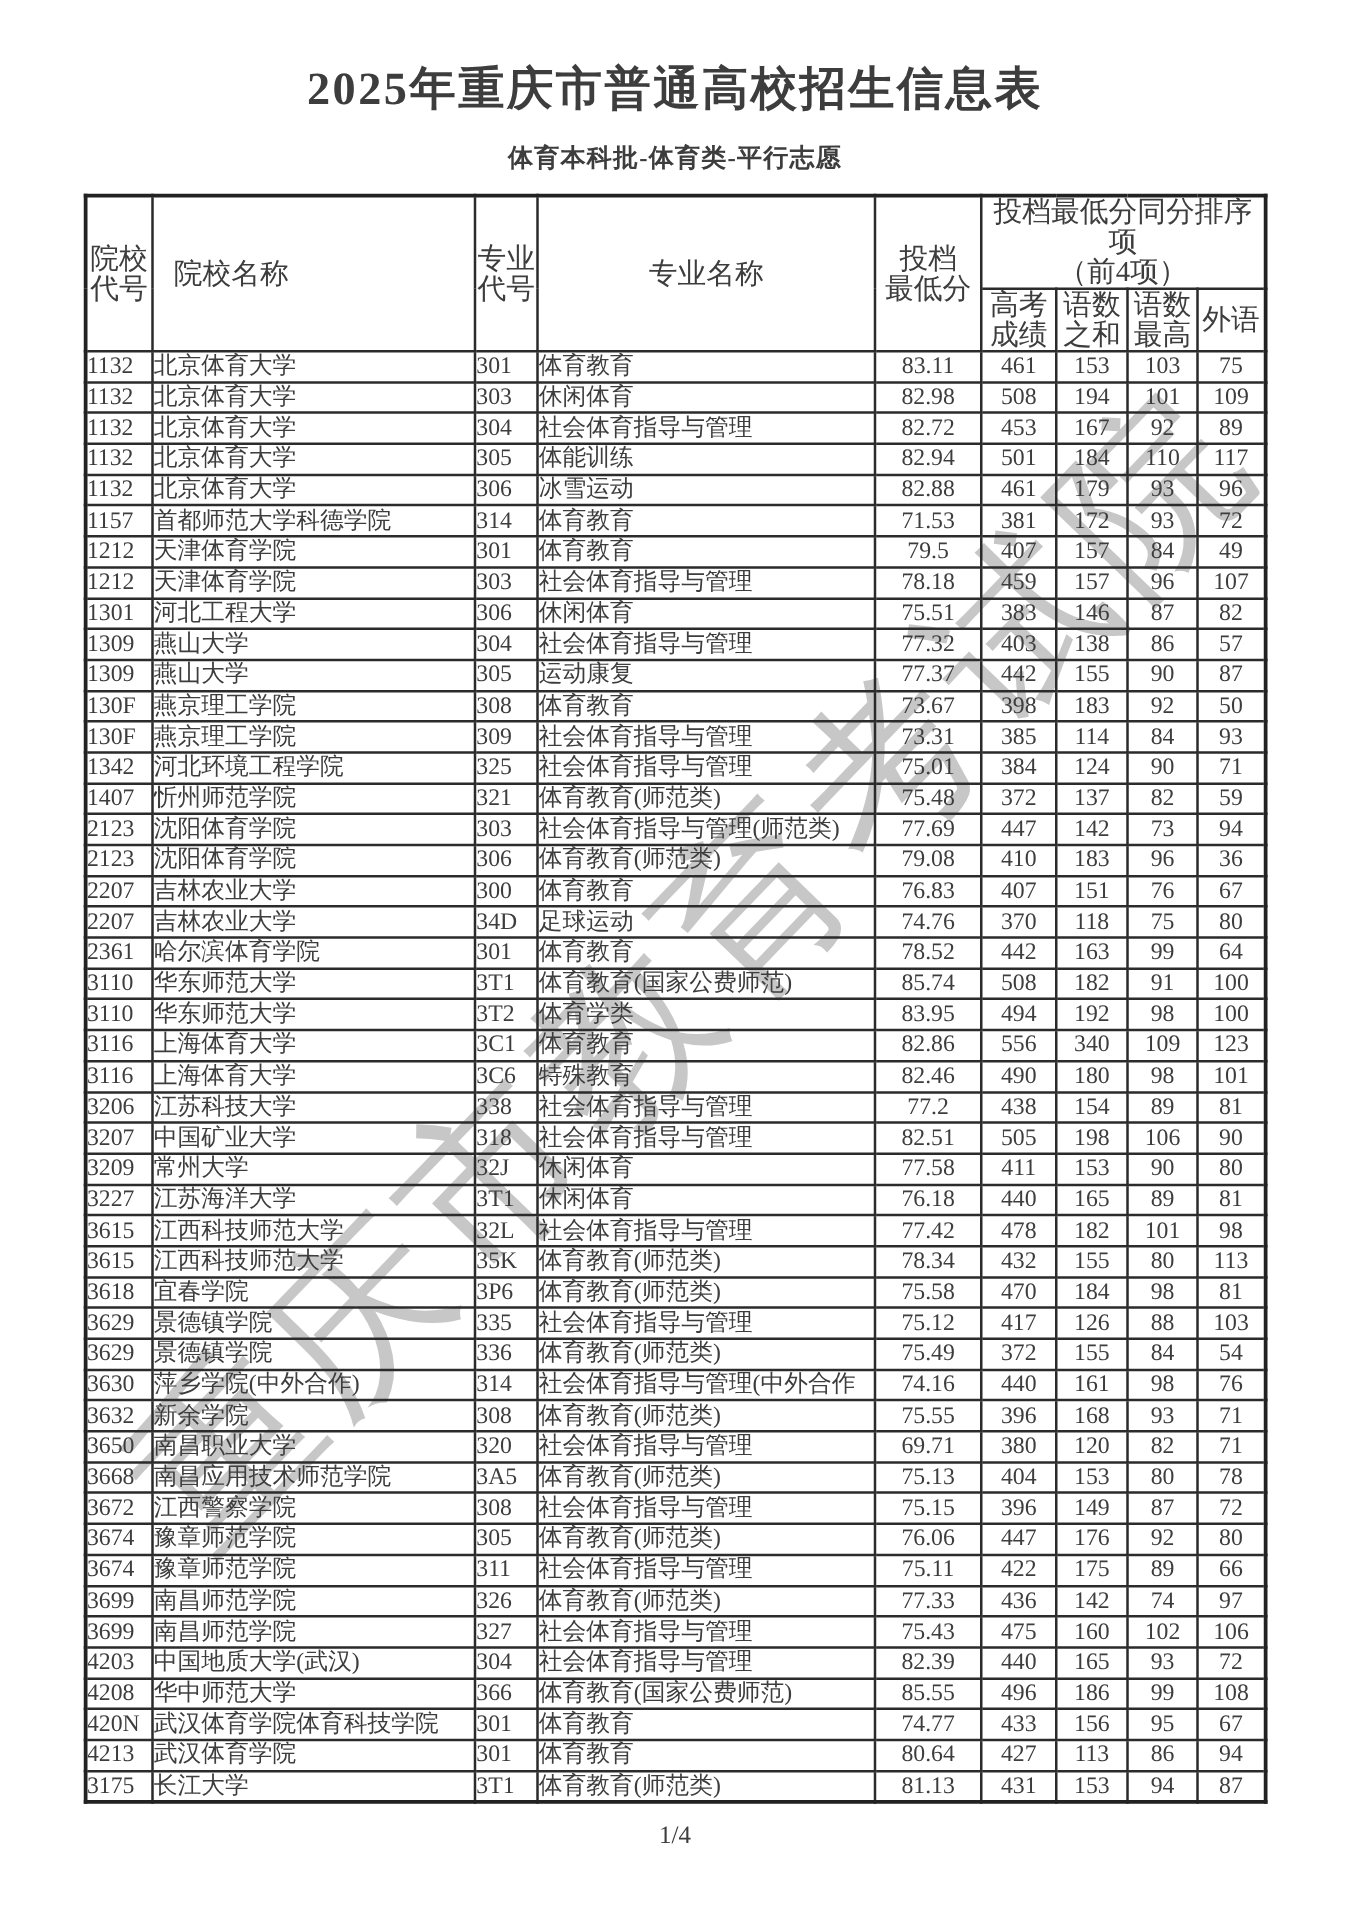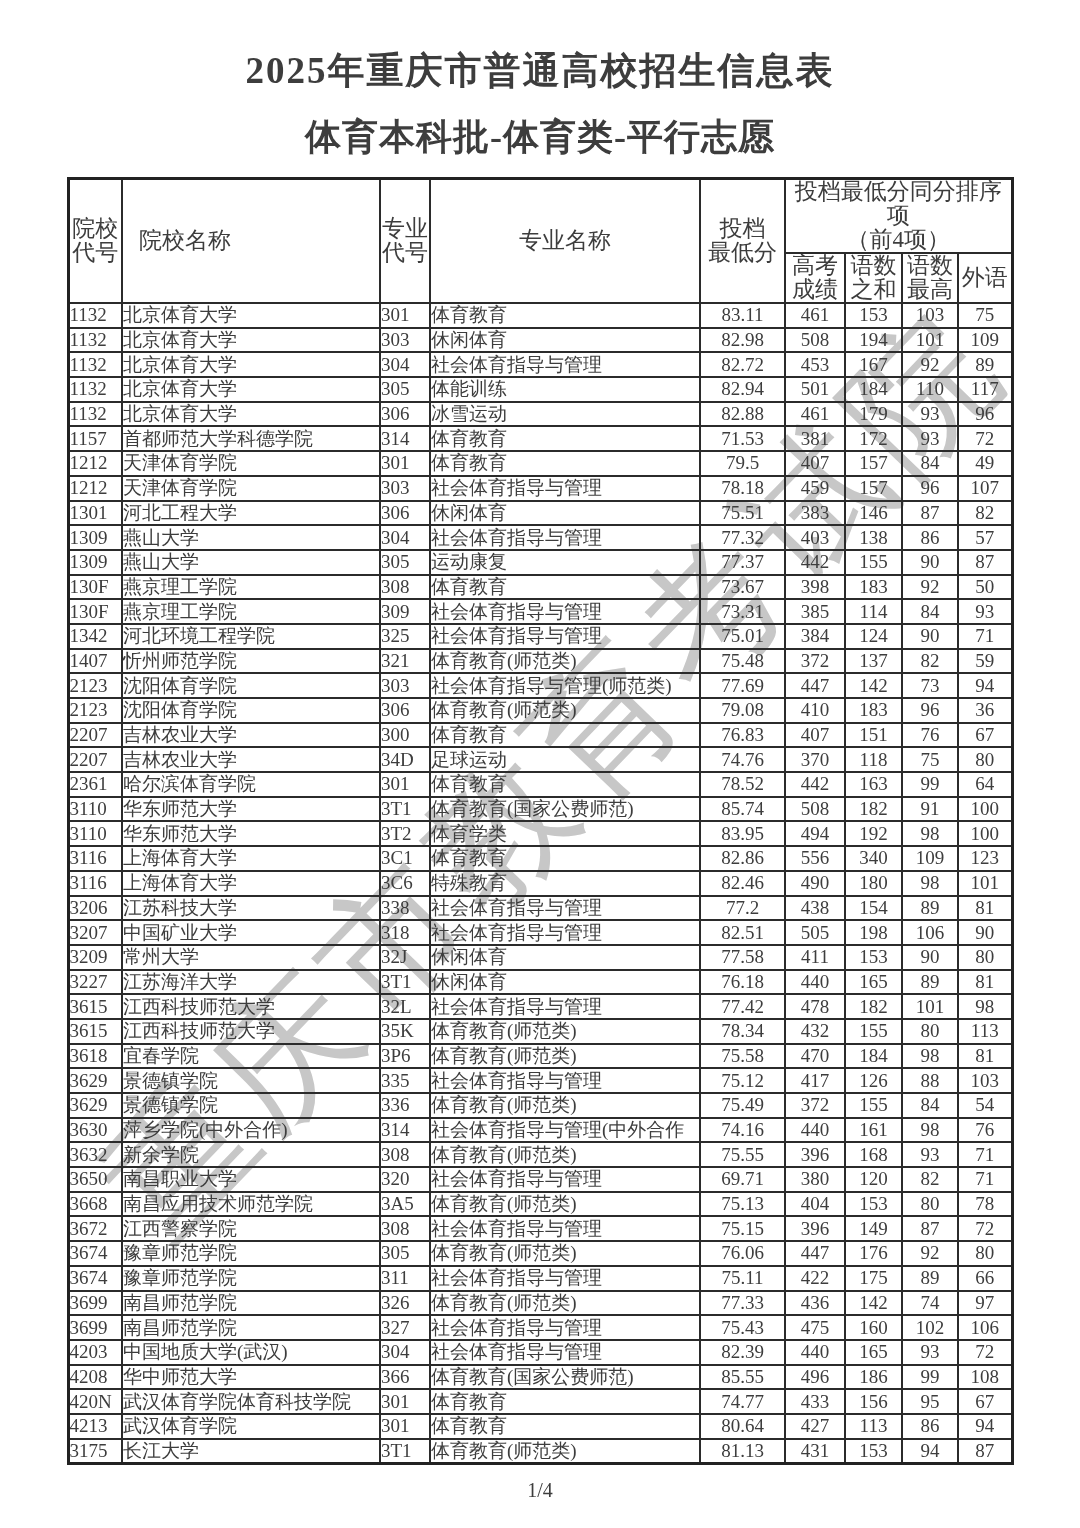--- a/index.html
+++ b/index.html
@@ -31,21 +31,21 @@
     text-align: center;
     font-size: 37px;
     font-weight: 700;
     letter-spacing: 2px;
   }
   .doc-subtitle {
     position: relative;
     z-index: 1;
     margin: 17px 0 15px 0;
     text-align: center;
-    font-size: 36px;
+    font-size: 20px;
     font-weight: 600;
     letter-spacing: 1px;
   }
   table.score-table {
     position: relative;
     z-index: 1;
     margin: 0 auto;
     width: 944px;
     table-layout: fixed;
     border-collapse: collapse;

